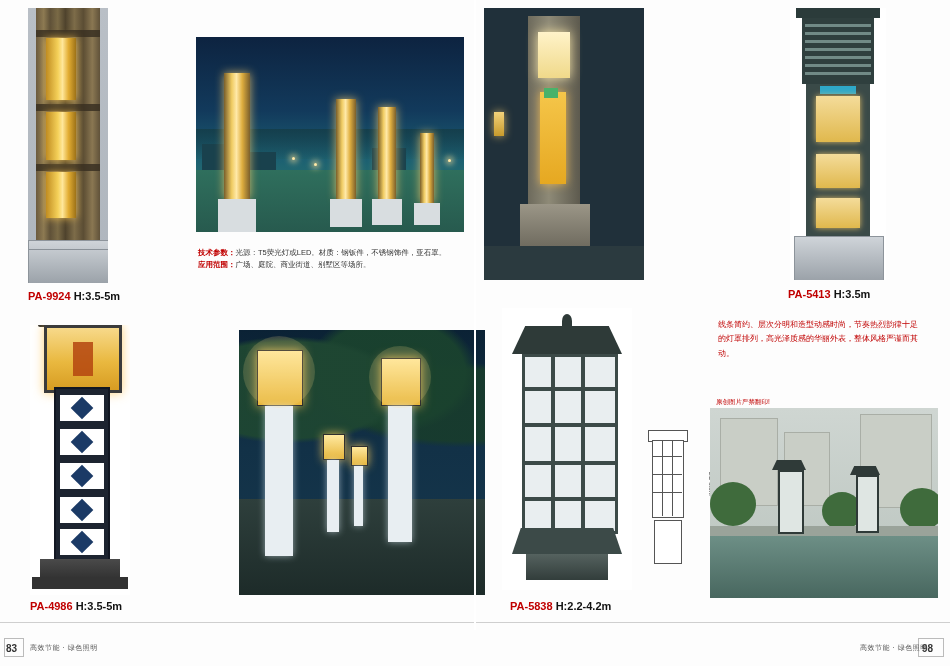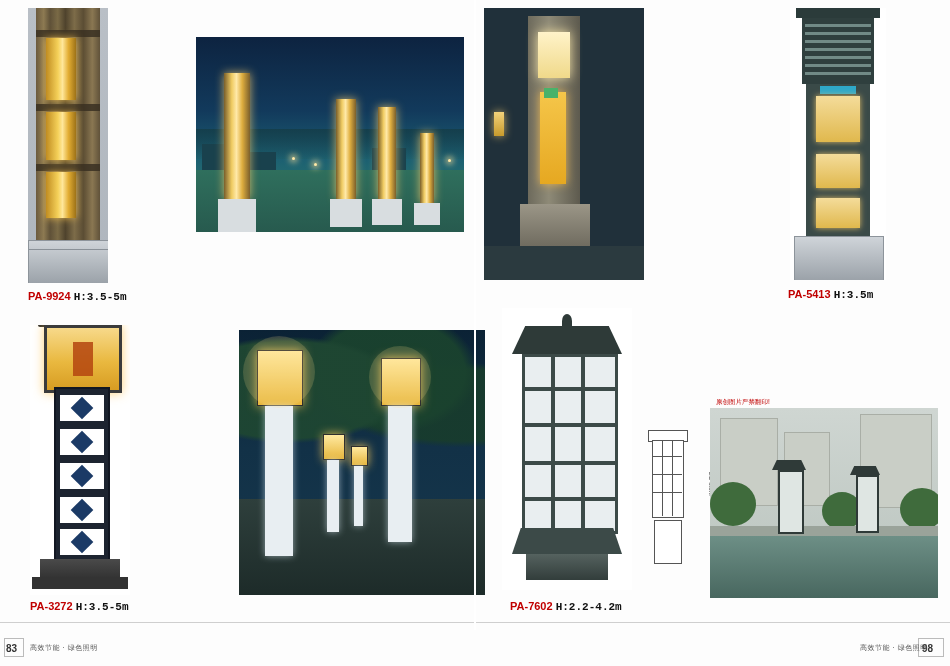--- a/index.html
+++ b/index.html
@@ -13,21 +13,21 @@
   .page{position:absolute;inset:0;background:#fdfdfd;}
   .spread-gap{position:absolute;left:474px;top:0;width:2px;height:630px;background:#ffffff;}
 
   
   .photo{position:absolute;overflow:hidden;background:#222;}
   .photo .sky{position:absolute;inset:0;}
 
   
   .cap{position:absolute;font-size:11px;font-weight:bold;white-space:nowrap;}
   .cap .code{color:#c00000;}
-  .cap .hh{color:#111;font-family:Liberation Mono, monospace;}
+  .cap .hh{color:#111;}
 
   .note{position:absolute;font-size:7.5px;line-height:1.55;color:#333;}
   .note .k{color:#c00000;font-weight:bold;}
 
   .redtext{position:absolute;font-size:8px;line-height:1.8;color:#c00000;}
 
   
   .footer-rule{position:absolute;left:0;width:950px;height:1px;background:#cfcfcf;top:622px;}
   .pnum{position:absolute;bottom:12px;font-size:10px;color:#333;font-weight:bold;}
   .pnum.l{left:6px;}
@@ -183,21 +183,21 @@
           <div class="d"></div>
         </div>
       <div class="tile" style="top:140px;">
           <div class="d"></div>
         </div>
     </div>
     <div class="foot"></div>
     <div class="foot2"></div>
   </div>
   <div class="cap" style="left:30px;top:600px;">
-    <span class="code">PA-3272</span>
+    <span class="code">PA-4986</span>
     <span class="hh"> H:3.5-5m</span>
   </div>
 
   <div class="photo" id="ph1">
     <div class="sky"></div>
     <div class="skyline"></div>
     <div class="bldg" style="left:6px;width:40px;height:26px;"></div>
     <div class="bldg" style="left:54px;width:26px;height:18px;"></div>
     <div class="bldg" style="left:176px;width:34px;height:22px;"></div>
     <div class="ground"></div>
@@ -216,20 +216,28 @@
     </div>
     <div class="col" style="left:224px;top:96px;width:14px;height:92px;">
       <div class="sh" style="height:70px;"></div>
       <div class="pd" style="top:70px;height:22px;"></div>
     </div>
     <div class="lamp" style="left:96px;top:120px;"></div>
     <div class="lamp" style="left:118px;top:126px;"></div>
     <div class="lamp" style="left:252px;top:122px;"></div>
   </div>
 
+  <div class="note" style="left:198px;top:247px;width:250px;">
+    <div>
+      <span class="k">技术参数：</span><span>光源：T5荧光灯或LED。材质：钢钣件，不锈钢饰件，亚石罩。</span>
+    </div>
+    <div>
+      <span class="k">应用范围：</span><span>广场、庭院、商业街道、别墅区等场所。</span>
+    </div>
+  </div>
 
   <div class="photo" id="ph2">
     <div class="sky"></div>
     <div class="wall"></div>
     <div class="pillar"></div>
     <div class="win"></div>
     <div class="strip"></div>
     <div class="grn"></div>
     <div class="plinth"></div>
     <div class="sidelamp"></div>
@@ -252,20 +260,21 @@
     <div class="glass g1"></div>
     <div class="glass g2"></div>
     <div class="glass g3"></div>
     <div class="base2"></div>
   </div>
   <div class="cap" style="left:788px;top:288px;">
     <span class="code">PA-5413</span>
     <span class="hh"> H:3.5m</span>
   </div>
 
+  <div class="redtext" style="left:718px;top:318px;width:206px;">线条简约、层次分明和造型动感时尚，节奏热烈韵律十足的灯罩排列，高光泽质感的华丽外表，整体风格严谨而其动。</div>
 
   <div class="photo" id="ph3">
     <div class="sky"></div>
     <div class="trees"></div>
     <div class="road"></div>
 
     <div class="col" style="left:18px;top:20px;width:44px;height:215px;">
       <div class="hd" style="height:54px;"></div>
       <div class="bd" style="top:56px;height:150px;"></div>
     </div>
@@ -293,21 +302,21 @@
       <div class="mull-v" style="left:56px;"></div>
       <div class="mull-h" style="top:30px;"></div>
       <div class="mull-h" style="top:66px;"></div>
       <div class="mull-h" style="top:104px;"></div>
       <div class="mull-h" style="top:140px;"></div>
     </div>
     <div class="skirt"></div>
     <div class="pedestal"></div>
   </div>
   <div class="cap" style="left:510px;top:600px;">
-    <span class="code">PA-7602</span>
+    <span class="code">PA-5838</span>
     <span class="hh"> H:2.2-4.2m</span>
   </div>
 
   <div id="draw">
     <div class="od" style="left:8px;top:0;width:38px;height:10px;"></div>
     <div class="od" style="left:12px;top:10px;width:30px;height:76px;"></div>
     <div class="od" style="left:12px;top:26px;width:30px;height:1px;border:0;background:#555;"></div>
     <div class="od" style="left:12px;top:44px;width:30px;height:1px;border:0;background:#555;"></div>
     <div class="od" style="left:12px;top:62px;width:30px;height:1px;border:0;background:#555;"></div>
     <div class="od" style="left:22px;top:10px;width:1px;height:76px;border:0;background:#555;"></div>

